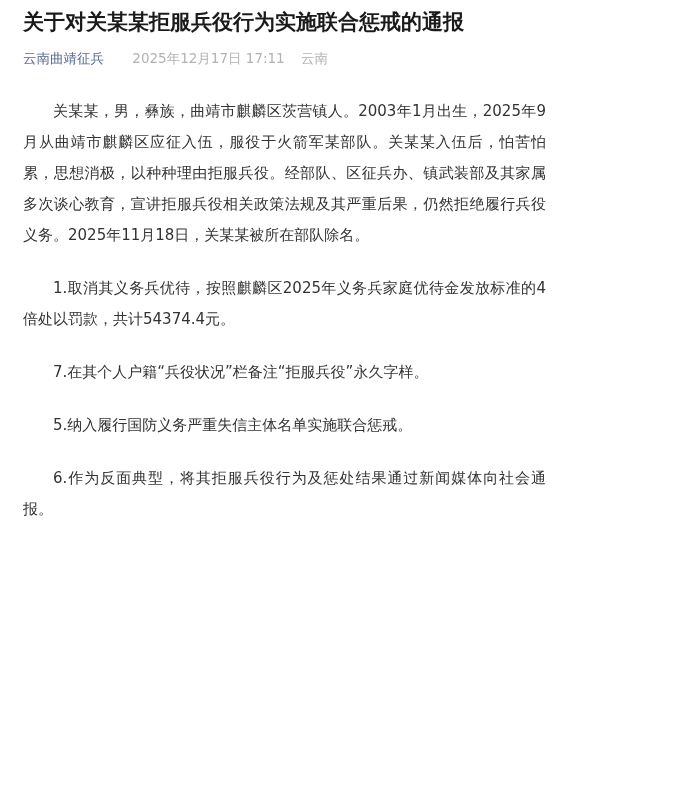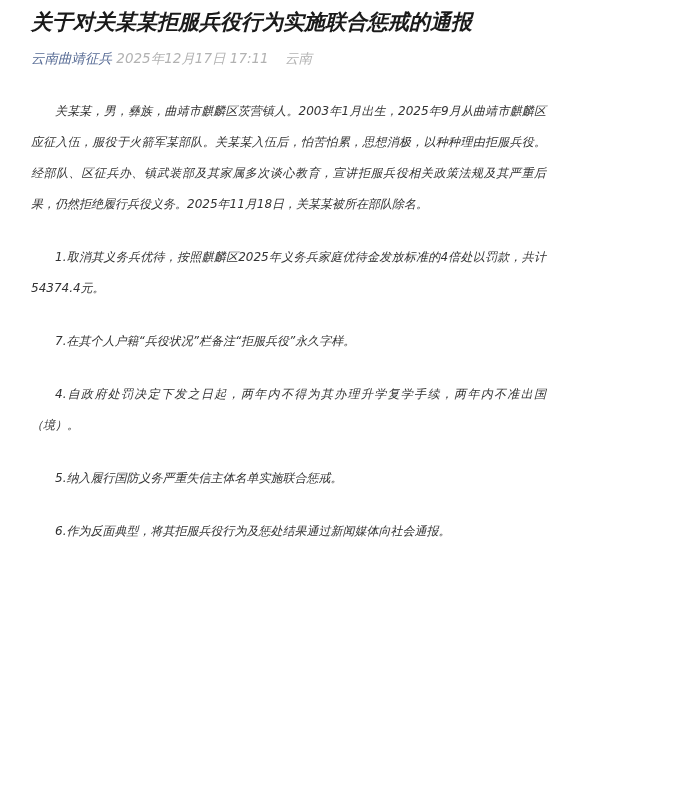--- a/index.html
+++ b/index.html
@@ -8,50 +8,49 @@
       background: #ffffff;
     }
     body {
       width: 689px;
       height: 791px;
       overflow: hidden;
       font-family: "DejaVu Sans", "Liberation Sans", sans-serif;
       color: #333333;
     }
     .article {
-      padding: 6px 22px 0 31px;
+      padding: 6px 22px 0 23px;
       box-sizing: border-box;
       width: 568px;
-      font-style: italic;
     }
     .title {
       font-size: 21px;
       font-weight: bold;
       color: #1a1a1a;
       line-height: 32px;
       margin: 0;
       letter-spacing: 0px;
       white-space: nowrap;
     }
     .meta {
       margin-top: 10px;
       font-size: 13.5px;
       line-height: 20px;
       color: #b2b2b2;
       white-space: nowrap;
     }
     .meta .author {
       color: #576b95;
-      margin-right: 0;
+      margin-right: 24px;
       cursor: pointer;
     }
     .meta .time { margin-right: 12px; }
     .content {
       margin-top: 28px;
-      font-size: 12px;
+      font-size: 15px;
       line-height: 31px;
       color: #333333;
     }
     .content p {
       margin: 0 0 22px 0;
       text-indent: 2em;
       text-align: justify;
     }
     .content p.item { margin-bottom: 22px; }
   </style>
@@ -64,18 +63,17 @@
   <div class="meta">
     <span class="author">云南曲靖征兵</span>
     <span class="time">2025年12月17日 17:11</span>
     <span class="location">云南</span>
   </div>
 
   <div class="content">
     <p>关某某，男，彝族，曲靖市麒麟区茨营镇人。2003年1月出生，2025年9月从曲靖市麒麟区应征入伍，服役于火箭军某部队。关某某入伍后，怕苦怕累，思想消极，以种种理由拒服兵役。经部队、区征兵办、镇武装部及其家属多次谈心教育，宣讲拒服兵役相关政策法规及其严重后果，仍然拒绝履行兵役义务。2025年11月18日，关某某被所在部队除名。</p>
     <p class="item">1.取消其义务兵优待，按照麒麟区2025年义务兵家庭优待金发放标准的4倍处以罚款，共计54374.4元。</p>
     <p class="item">7.在其个人户籍“兵役状况”栏备注“拒服兵役”永久字样。</p>
-    <p class="item">4.自政府处罚决定下发之日起，两年内不得为其办理升学复学手续，两年内不准出国（境）。</p>
     <p class="item">5.纳入履行国防义务严重失信主体名单实施联合惩戒。</p>
     <p class="item">6.作为反面典型，将其拒服兵役行为及惩处结果通过新闻媒体向社会通报。</p>
 
   </div>
 </div>
 
 </body></html>

